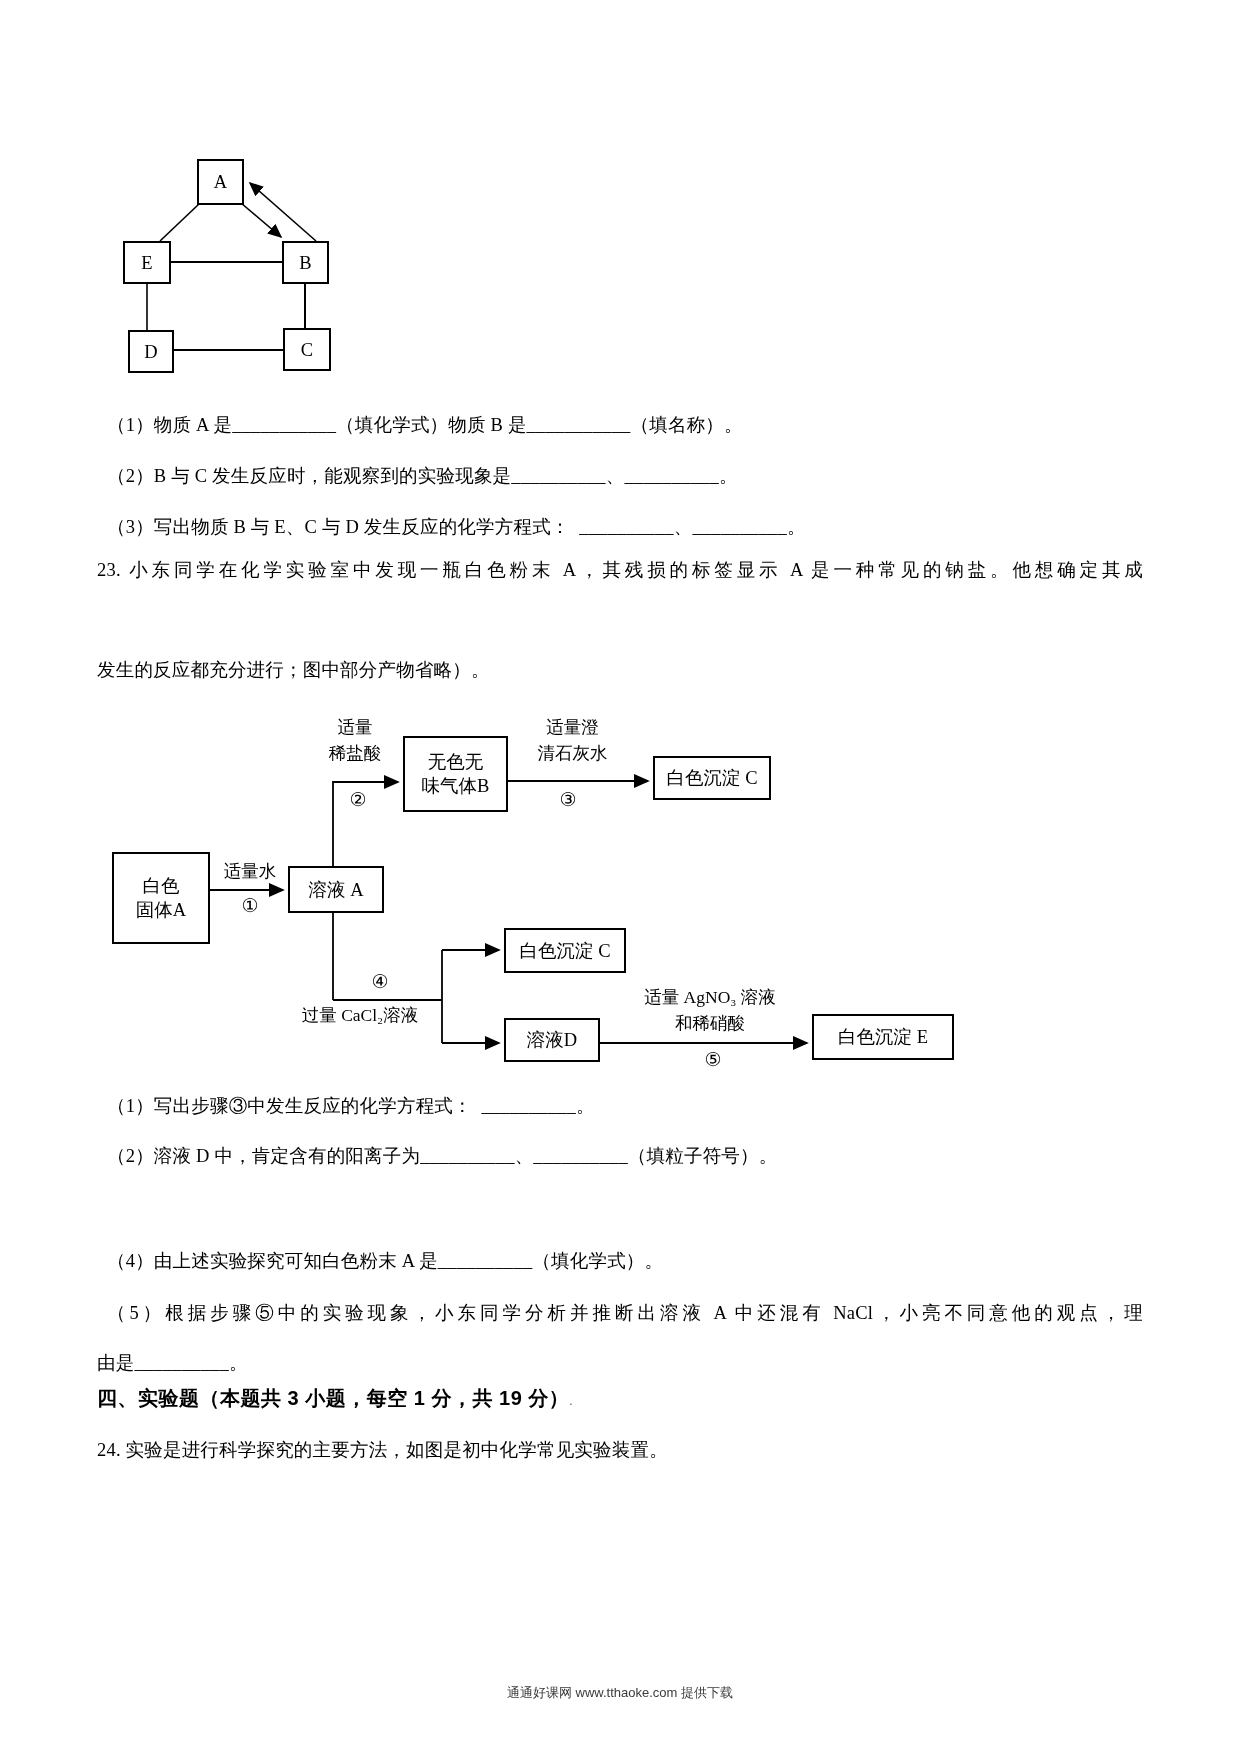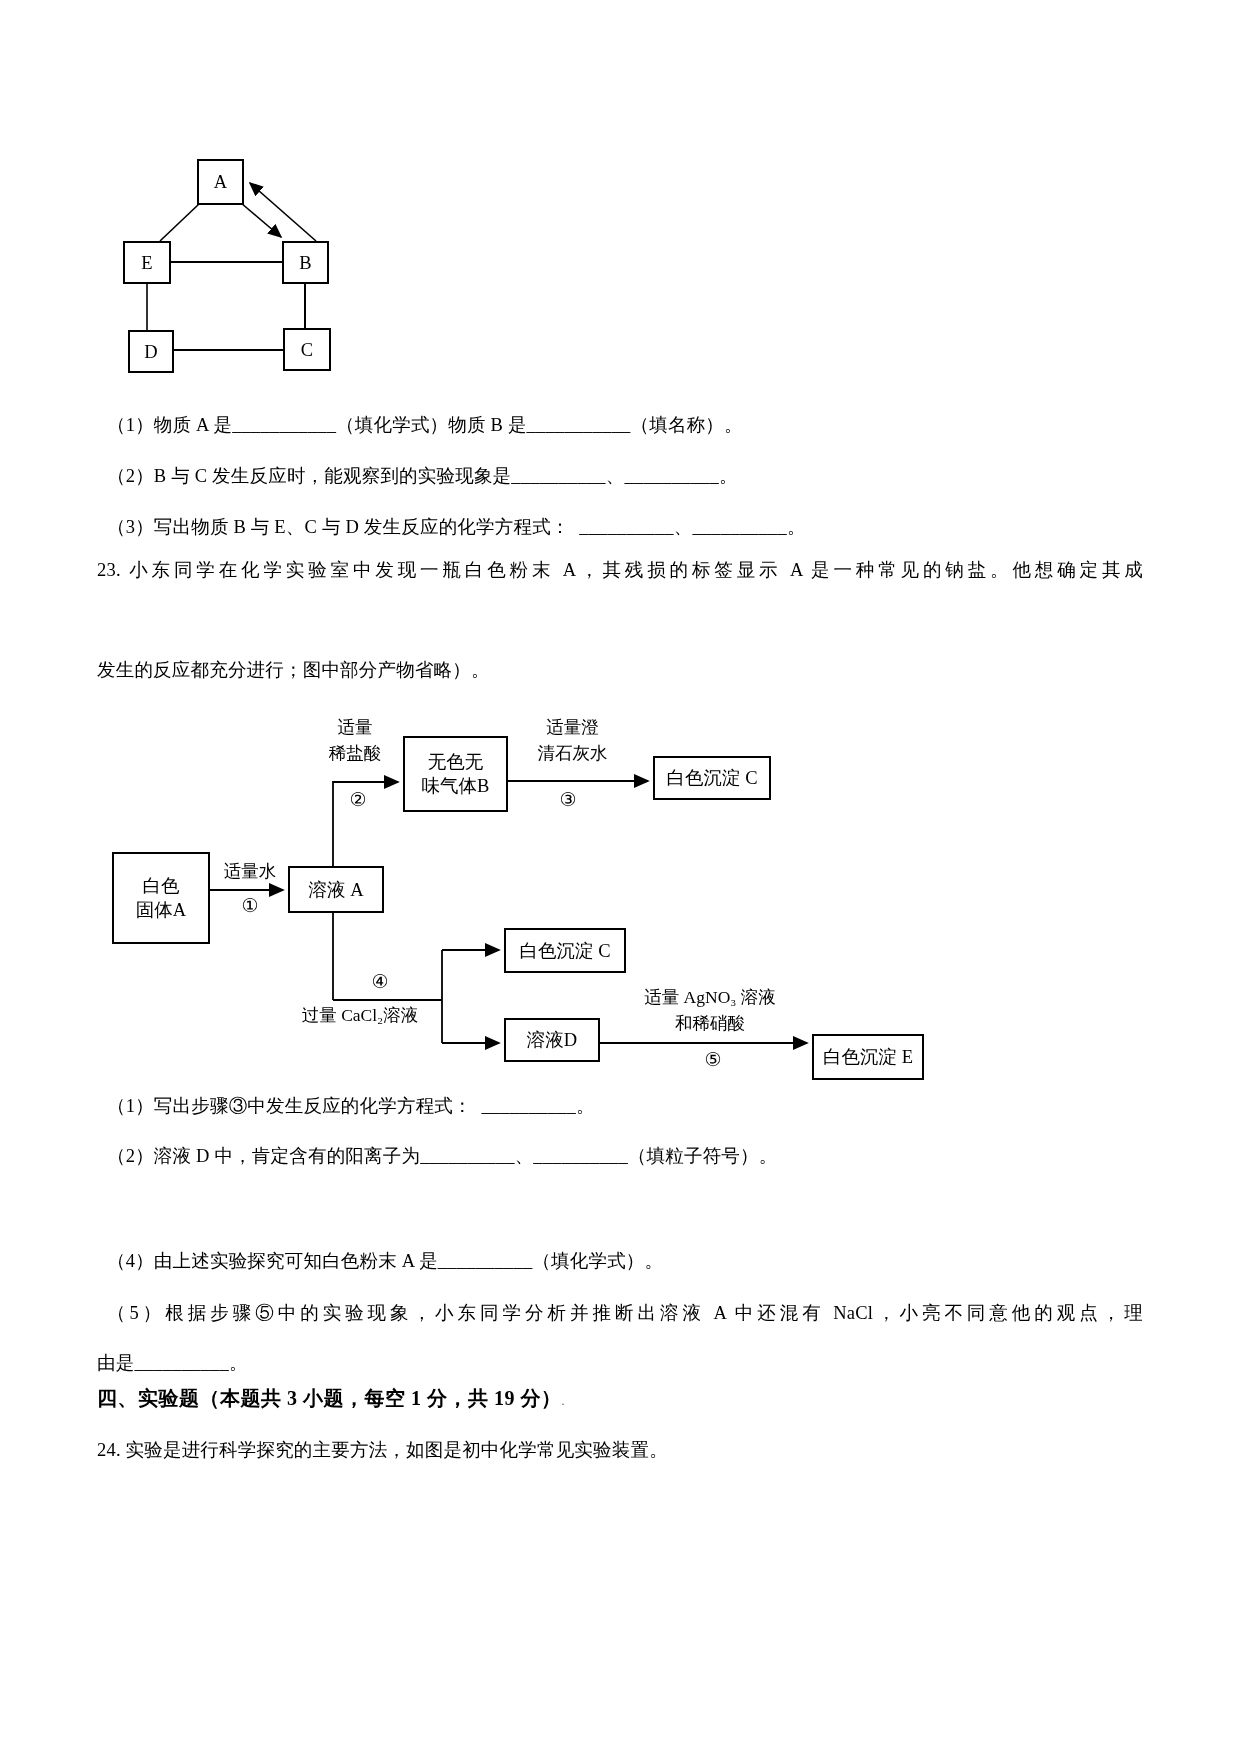--- a/index.html
+++ b/index.html
@@ -16,21 +16,21 @@
     left:97px;
     width:1046px;
     font-size:18.5px;
     line-height:27px;
     white-space:pre-wrap;
     letter-spacing:0.2px;
   }
   .indent{left:107px;width:1036px;}
   .just{text-align:justify;text-align-last:justify;}
   .hdr{
-    font-family:Liberation Serif, serif;
+    font-family:Liberation Sans, sans-serif;
     font-weight:700;
     font-size:20px;
     letter-spacing:0.5px;
   }
   .hdr-dot{font-weight:400;font-size:12px;color:#555;}
   
   .dgm{position:absolute;}
   .dgm svg{position:absolute;left:0;top:0;}
   .bx{
     position:absolute;
@@ -176,29 +176,30 @@
     <div class="bx" style="left:404px;top:308px;width:96px;height:44px">
         <span>溶液D</span>
       </div>
 
     <div class="lbl" style="left:510px;top:274px;width:200px">
       <div>适量 AgNO₃ 溶液</div>
       <div>和稀硝酸</div>
     </div>
     <div class="num" style="left:588px;top:338px;width:50px">⑤</div>
 
-    <div class="bx" style="left:712px;top:324px;width:112px;height:46px">
+    <div class="bx" style="left:712px;top:304px;width:142px;height:46px">
         <span>白色沉淀 E</span>
       </div>
   </div>
 
   <div class="tl indent" style="top:1093px">（1）写出步骤③中发生反应的化学方程式：  __________。</div>
   <div class="tl indent" style="top:1143px">（2）溶液 D 中，肯定含有的阳离子为__________、__________（填粒子符号）。</div>
   <div class="tl indent" style="top:1248px">（4）由上述实验探究可知白色粉末 A 是__________（填化学式）。</div>
   <div class="tl indent just" style="top:1300px">（5）根据步骤⑤中的实验现象，小东同学分析并推断出溶液 A 中还混有 NaCl，小亮不同意他的观点，理</div>
   <div class="tl" style="top:1350px">由是__________。</div>
 
   <div class="tl hdr" style="top:1385px"><span>四、实验题（本题共 3 小题，每空 1 分，共 19 分）</span><span class="hdr-dot">.</span></div>
 
   <div class="tl" style="top:1437px">24. 实验是进行科学探究的主要方法，如图是初中化学常见实验装置。</div>
 
+  <div class="footer">通通好课网  www.tthaoke.com  提供下载</div>
 
 </div>
 
 </body></html>

